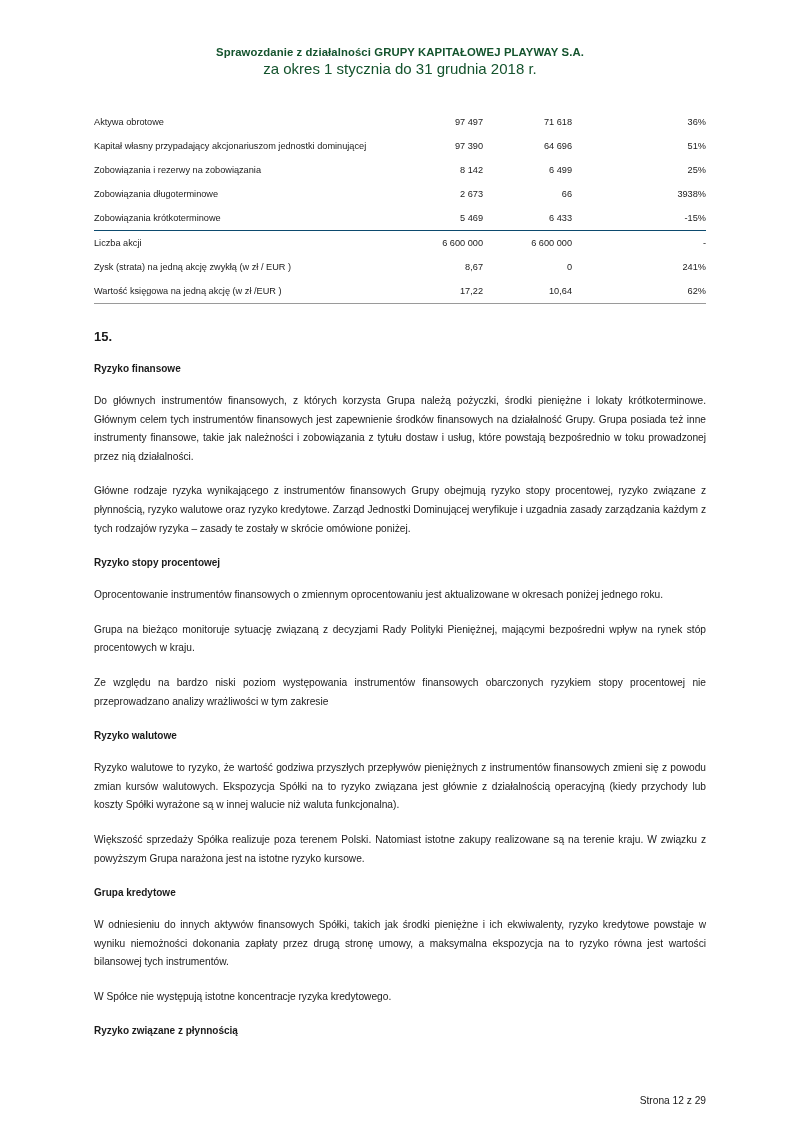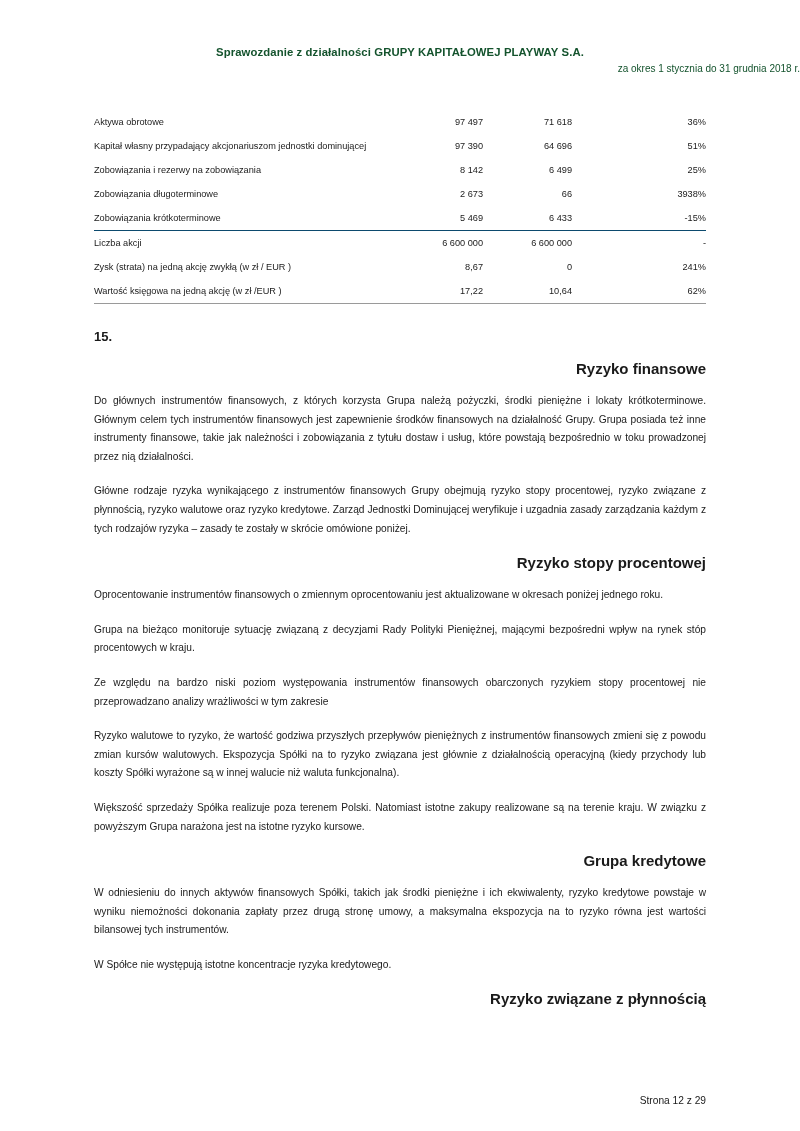--- a/index.html
+++ b/index.html
@@ -28,25 +28,24 @@
     text-align: center;
     color: #14532d;
   }
   .doc-header .line1 {
     font-size: 11.3px;
     font-weight: bold;
     letter-spacing: .01em;
     line-height: 16px;
   }
   .doc-header .line2 {
-    font-size: 10px;
+    font-size: 15px;
     font-weight: normal;
     line-height: 16px;
     margin-top: 1px;
-    text-align: right;
   }
 
   
   .content {
     position: absolute;
     left: 94px;
     top: 0;
     width: 612px;
   }
 
@@ -92,24 +91,23 @@
     font-weight: bold;
     line-height: 14px;
     display: flex;
   }
   .section-number-head .num {
     width: 40px;
     flex: 0 0 40px;
   }
   .sub-head {
     margin-top: 18px;
-    font-size: 15px;
+    font-size: 10px;
     font-weight: bold;
     line-height: 14px;
-    text-align: right;
   }
   p.body {
     margin: 16px 0 0 0;
     font-size: 10.2px;
     line-height: 18.6px;
     text-align: justify;
     text-justify: inter-word;
     color: #1a1a1a;
   }
 
@@ -202,20 +200,21 @@
 
     <div class="sub-head">Ryzyko finansowe</div>
     <p class="body">Do głównych instrumentów finansowych, z których korzysta Grupa należą pożyczki, środki pieniężne i lokaty krótkoterminowe. Głównym celem tych instrumentów finansowych jest zapewnienie środków finansowych na działalność Grupy. Grupa posiada też inne instrumenty finansowe, takie jak należności i zobowiązania z tytułu dostaw i usług, które powstają bezpośrednio w toku prowadzonej przez nią działalności.</p>
     <p class="body">Główne rodzaje ryzyka wynikającego z instrumentów finansowych Grupy obejmują ryzyko stopy procentowej, ryzyko związane z płynnością, ryzyko walutowe oraz ryzyko kredytowe. Zarząd Jednostki Dominującej weryfikuje i uzgadnia zasady zarządzania każdym z tych rodzajów ryzyka – zasady te zostały w skrócie omówione poniżej.</p>
 
     <div class="sub-head">Ryzyko stopy procentowej</div>
     <p class="body">Oprocentowanie instrumentów finansowych o zmiennym oprocentowaniu jest aktualizowane w okresach poniżej jednego roku.</p>
     <p class="body">Grupa na bieżąco monitoruje sytuację związaną z decyzjami Rady Polityki Pieniężnej, mającymi bezpośredni wpływ na rynek stóp procentowych w kraju.</p>
     <p class="body">Ze względu na bardzo niski poziom występowania instrumentów finansowych obarczonych ryzykiem stopy procentowej nie przeprowadzano analizy wrażliwości w tym zakresie</p>
 
+    <div class="sub-head">Ryzyko walutowe</div>
     <p class="body">Ryzyko walutowe to ryzyko, że wartość godziwa przyszłych przepływów pieniężnych z instrumentów finansowych zmieni się z powodu zmian kursów walutowych. Ekspozycja Spółki na to ryzyko związana jest głównie z działalnością operacyjną (kiedy przychody lub koszty Spółki wyrażone są w innej walucie niż waluta funkcjonalna).</p>
     <p class="body">Większość sprzedaży Spółka realizuje poza terenem Polski. Natomiast istotne zakupy realizowane są na terenie kraju. W związku z powyższym Grupa narażona jest na istotne ryzyko kursowe.</p>
 
     <div class="sub-head">Grupa kredytowe</div>
     <p class="body">W odniesieniu do innych aktywów finansowych Spółki, takich jak środki pieniężne i ich ekwiwalenty, ryzyko kredytowe powstaje w wyniku niemożności dokonania zapłaty przez drugą stronę umowy, a maksymalna ekspozycja na to ryzyko równa jest wartości bilansowej tych instrumentów.</p>
     <p class="body">W Spółce nie występują istotne koncentracje ryzyka kredytowego.</p>
 
     <div class="sub-head">Ryzyko związane z płynnością</div>
 
   </div>

